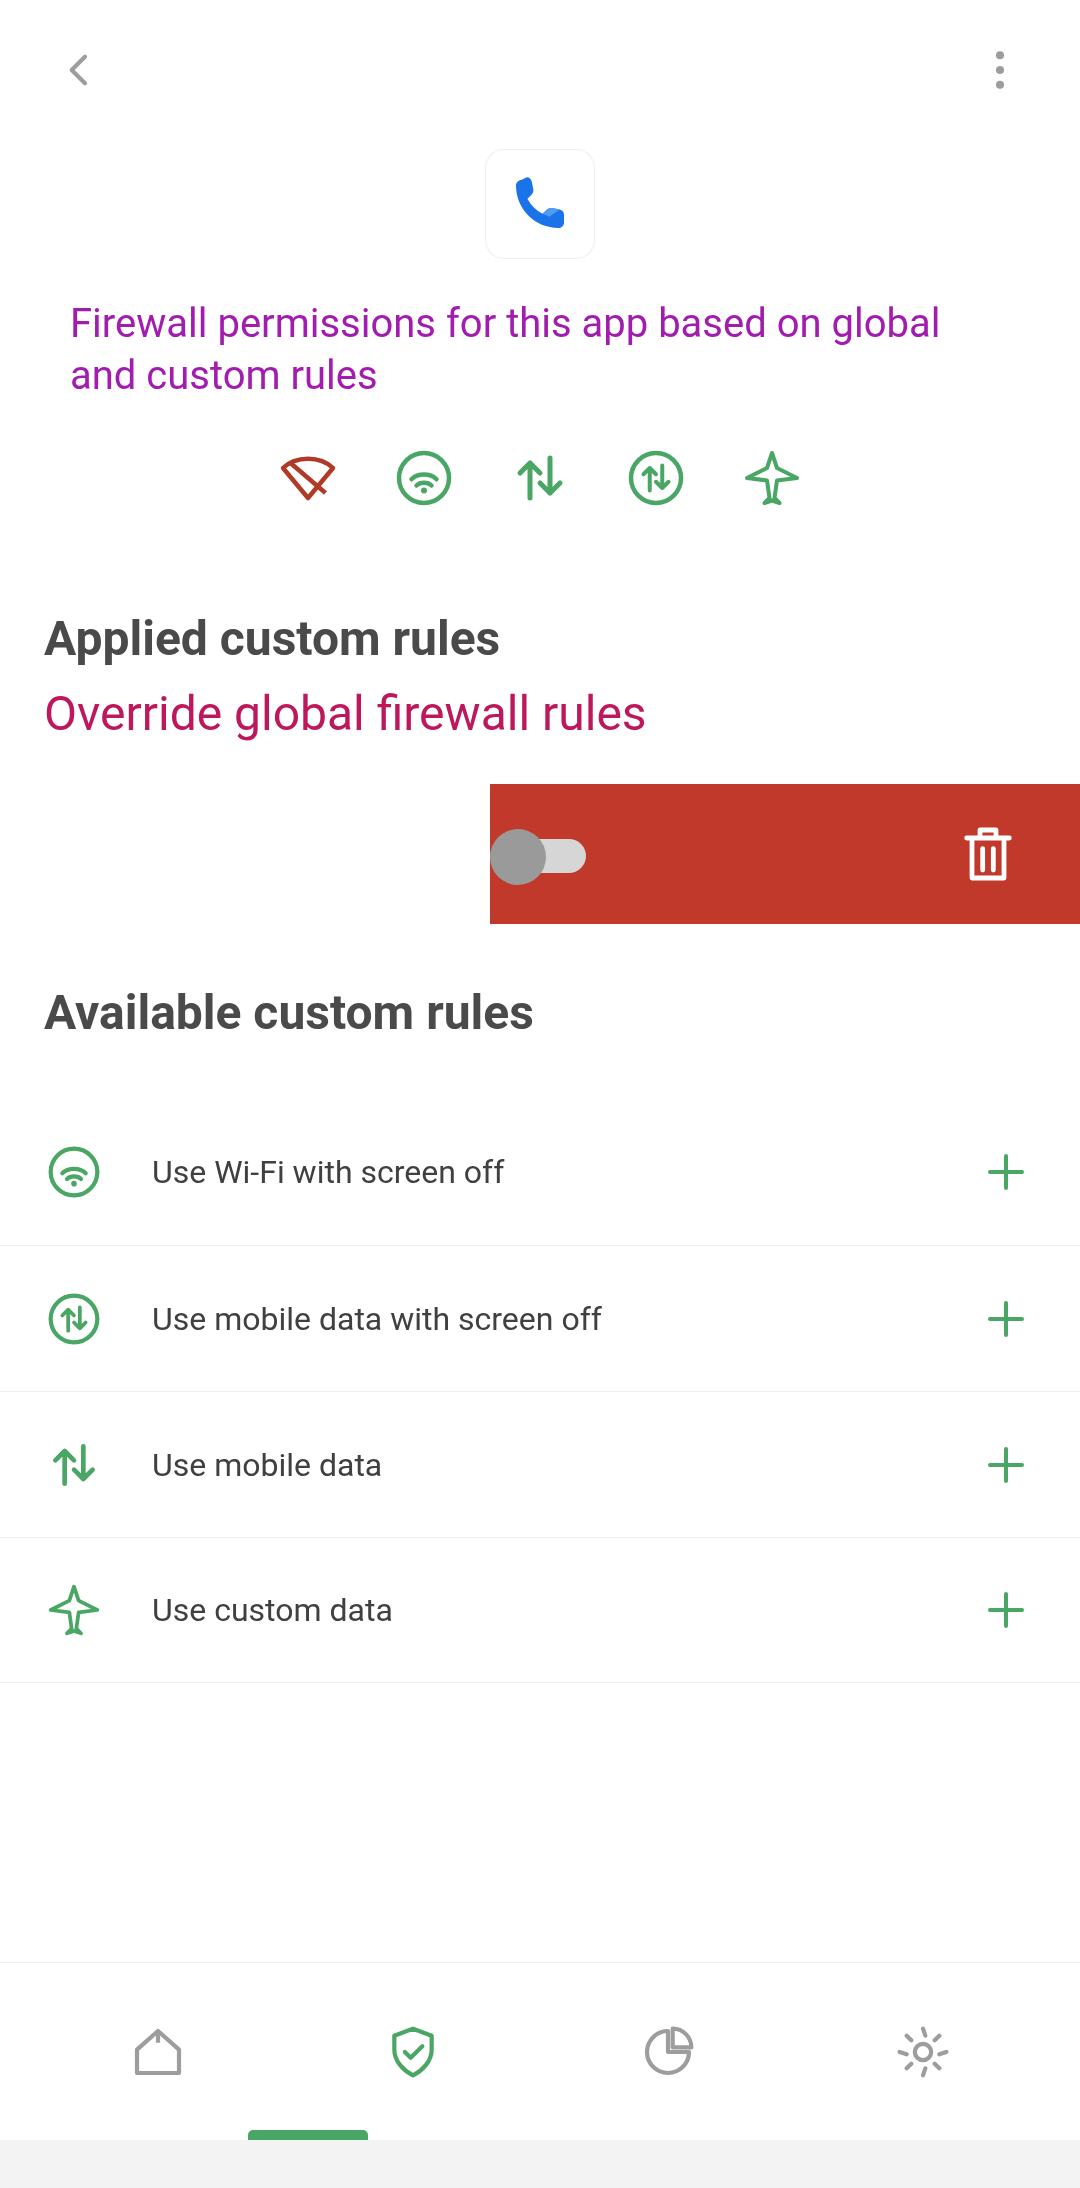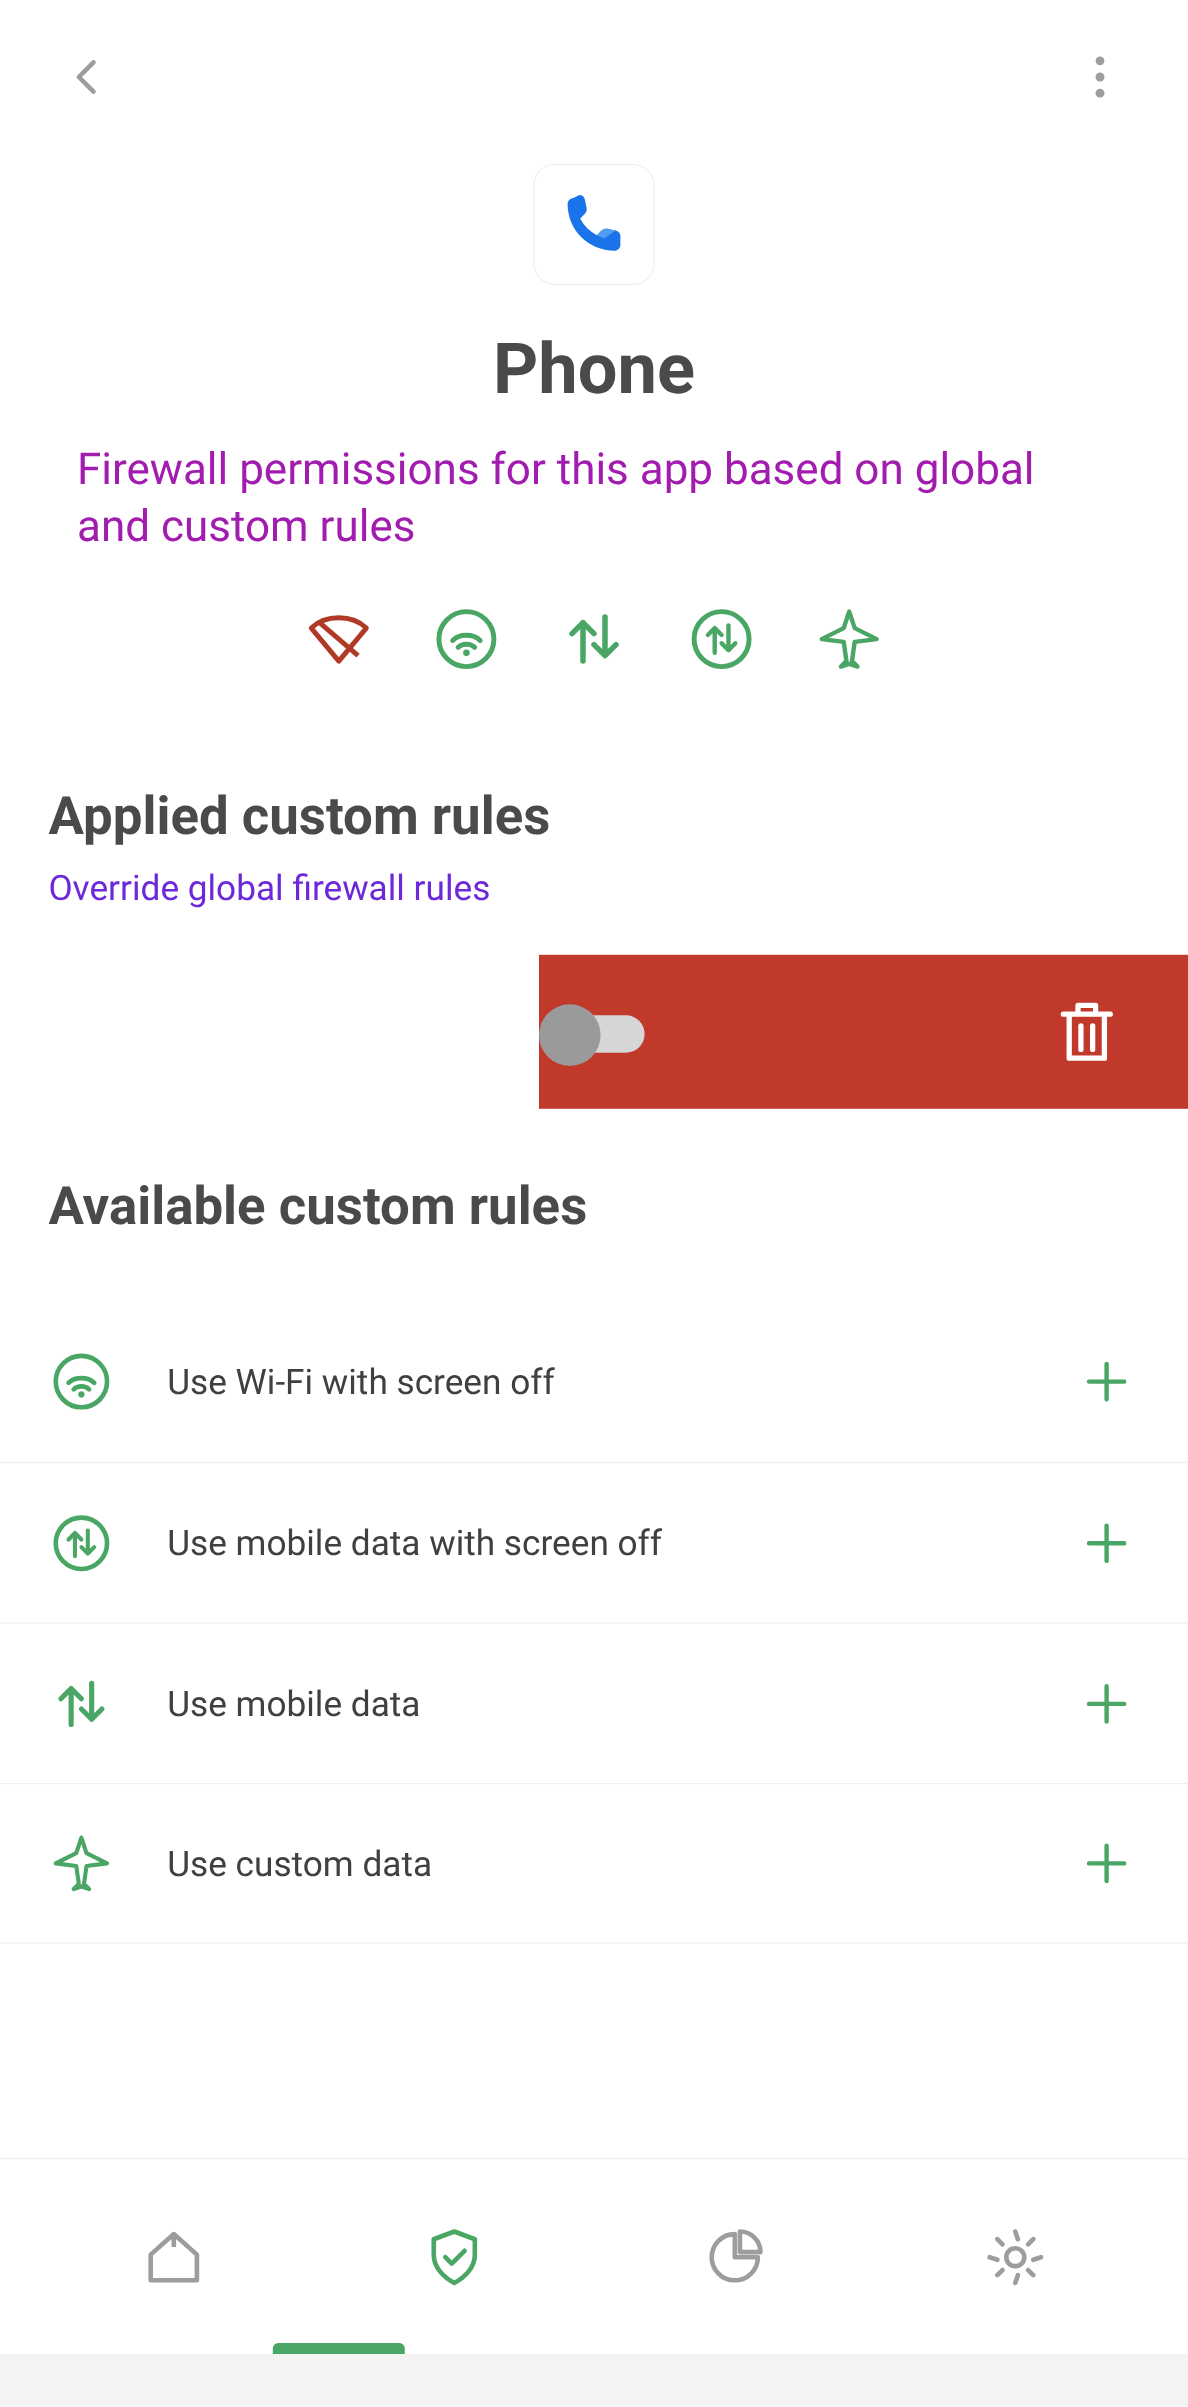--- a/index.html
+++ b/index.html
@@ -15,21 +15,21 @@
   .app-icon-box { width: 108px; height: 108px; border-radius: 18px; box-shadow: 0 0 0 1px #eee; display:flex; align-items:center; justify-content:center; margin-bottom: 40px; }
   .app-title { font-size: 64px; font-weight: 700; color: #4a4a4a; margin-bottom: 28px; }
   .app-subtitle { font-size: 40px; color: #a21caf; text-align: left; line-height: 1.3; max-width: 940px; }
 
   .perm-row { display:flex; gap: 52px; align-items:center; justify-content:center; margin-top: 44px; }
   .perm-row .perm { width: 64px; height: 64px; display:flex; align-items:center; justify-content:center; }
 
   
   .section { padding: 60px 44px 0; }
   .section h2 { font-size: 48px; font-weight: 700; color: #4a4a4a; margin-bottom: 18px; }
-  .section .sub { font-size: 32px; color: #6d28d9; }
+  .section .sub { font-size: 48px; color: #be185d; }
 
   
   .applied-row { margin-top: 42px; height: 140px; display:flex; align-items:center; justify-content: flex-end; position: relative; }
   .toggle-wrap { position:absolute; left: 50%; transform: translateX(-50%); top: 50%; margin-top:-25px; }
   .toggle { width: 92px; height: 50px; position: relative; }
   .toggle-track { position:absolute; top: 10px; left: 0; width: 92px; height: 34px; border-radius: 20px; background: #d6d6d6; }
   .toggle-thumb { position:absolute; top: 0; left: -4px; width: 56px; height: 56px; border-radius: 50%; background: #9a9a9a; }
   .delete-panel { width: 590px; height: 100%; background: #c0392b; display:flex; align-items:center; justify-content:flex-end; padding-right: 60px; }
 
   
@@ -68,21 +68,20 @@
     </div>
   </div>
 
   <div class="app-header">
     <div class="app-icon-box">
       <svg width="64" height="64" viewBox="0 0 24 24">
         <path d="M5 3 C4 3 3 4 3 5 C3 14 10 21 19 21 C20 21 21 20 21 19 L21 16 C21 15 20.3 14.3 19.4 14.1 L16.5 13.5 C15.8 13.4 15.1 13.6 14.6 14.1 L13 15.7 C10.5 14.4 8.6 12.5 7.3 10 L8.9 8.4 C9.4 7.9 9.6 7.2 9.5 6.5 L8.9 3.6 C8.7 2.7 8 2 7 2 Z" fill="#1a73e8"></path>
         <path d="M14.6 14.1 L13 15.7 C13.8 16.1 14.7 16.5 15.5 16.8 L19.4 14.1 C19.4 14.1 16.5 13.5 16.5 13.5 C15.8 13.4 15.1 13.6 14.6 14.1 Z" fill="#4f9cf0"></path>
       </svg>
     </div>
-    <div class="app-title">Phone</div>
     <div class="app-subtitle">Firewall permissions for this app based on global and custom rules</div>
 
     <div class="perm-row">
       <div class="perm">
         <svg width="60" height="60" viewBox="0 0 24 24">
           <path d="M2 8 C7 3 17 3 22 8 L12 20 Z" fill="none" stroke="#b13a27" stroke-width="1.8" stroke-linejoin="round"></path>
           <line x1="5" y1="6" x2="19" y2="18" stroke="#b13a27" stroke-width="1.8"></line>
         </svg>
       </div>
       <div class="perm">

